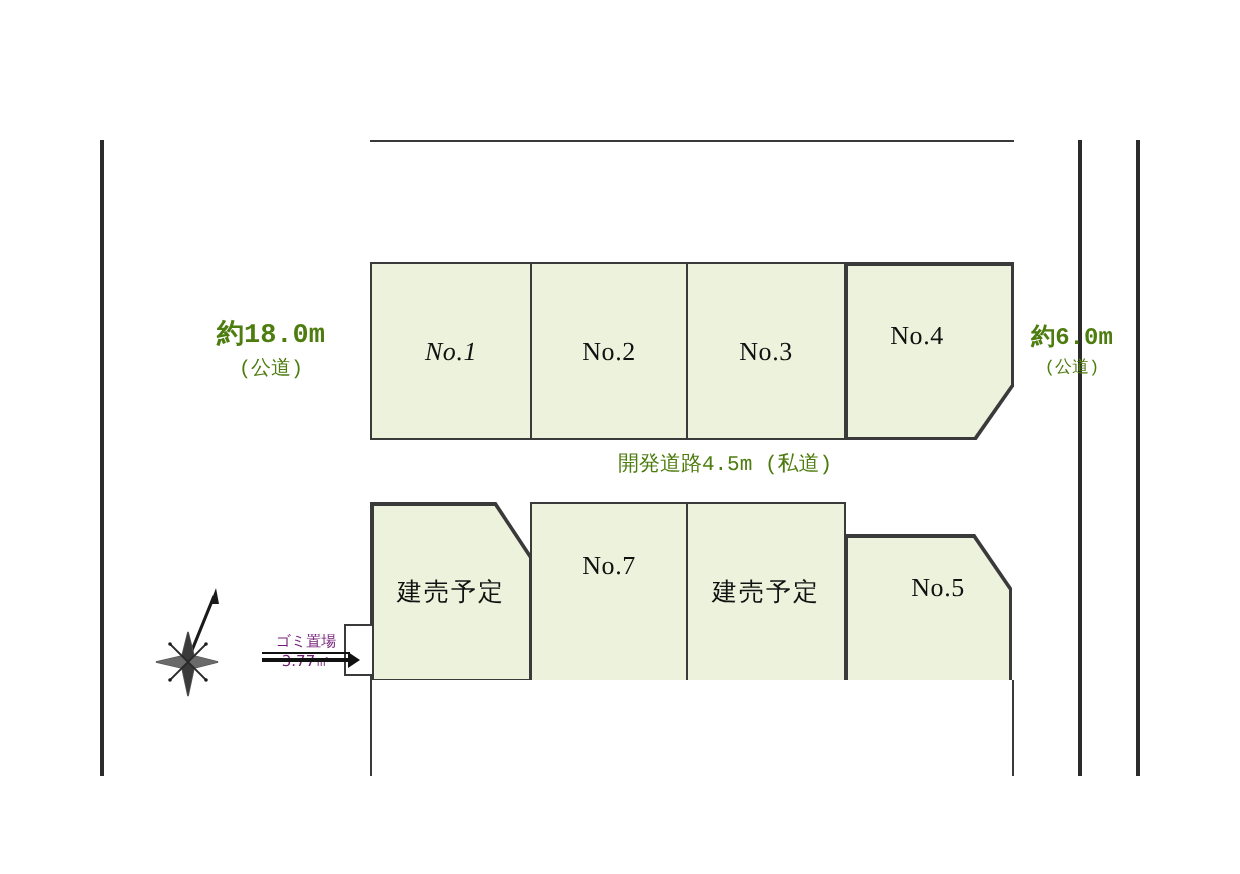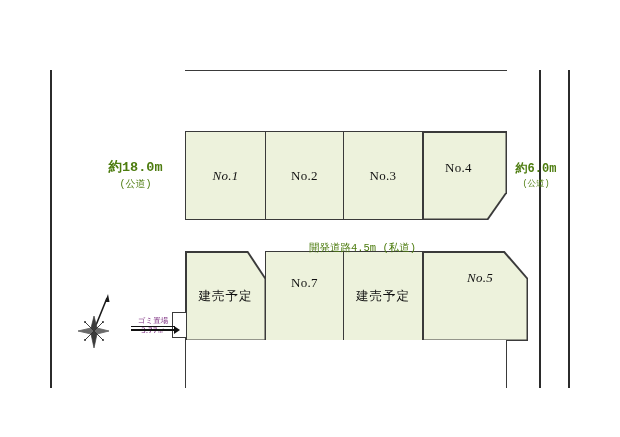--- a/index.html
+++ b/index.html
@@ -95,21 +95,20 @@
     margin-top: 1px;
   }
   #center-road-label {
     font-size: 10.5px;
     letter-spacing: 0px;
     font-weight: normal;
   }
   #center-road-label .main {
     font-size: 10.5px;
     font-weight: normal;
-    margin-top: 16px;
   }
   .trash-box {
     position: absolute;
     border: 1.5px solid #3a3a3a;
     background: #ffffff;
     box-sizing: border-box;
   }
   .trash-label {
     position: absolute;
     text-align: center;
@@ -176,21 +175,21 @@
     <div class="lot-inner">
       <span class="lot-label jp">建売予定</span>
     </div>
   </div>
   <div class="lot" style="left:265px; top:251px; width:79px; height:90px;">
     <span class="lot-label" style="position:relative; top:-13px;">No.7</span>
   </div>
   <div class="lot" style="left:343px; top:251px; width:80px; height:90px;">
     <span class="lot-label jp">建売予定</span>
   </div>
-  <div class="lot clip-tr" style="left:422px; top:251px; width:106px; height:90px;font-style:italic;">
+  <div class="lot clip-tr" style="left:422px; top:267px; width:84px; height:90px;">
     <div class="lot-inner">
       <span class="lot-label" style="position:relative; top:-18px; left:5px;">No.5</span>
     </div>
   </div>
 
   <div class="block-outline" style="left:185px; top:340px; width:322px; height:48px; border-top:none; border-bottom:none;"></div>
 
   <div class="road-label" style="left:78px; top:158px; width:115px;">
     <span class="main">約18.0m</span>
     <span class="sub">(公道)</span>

